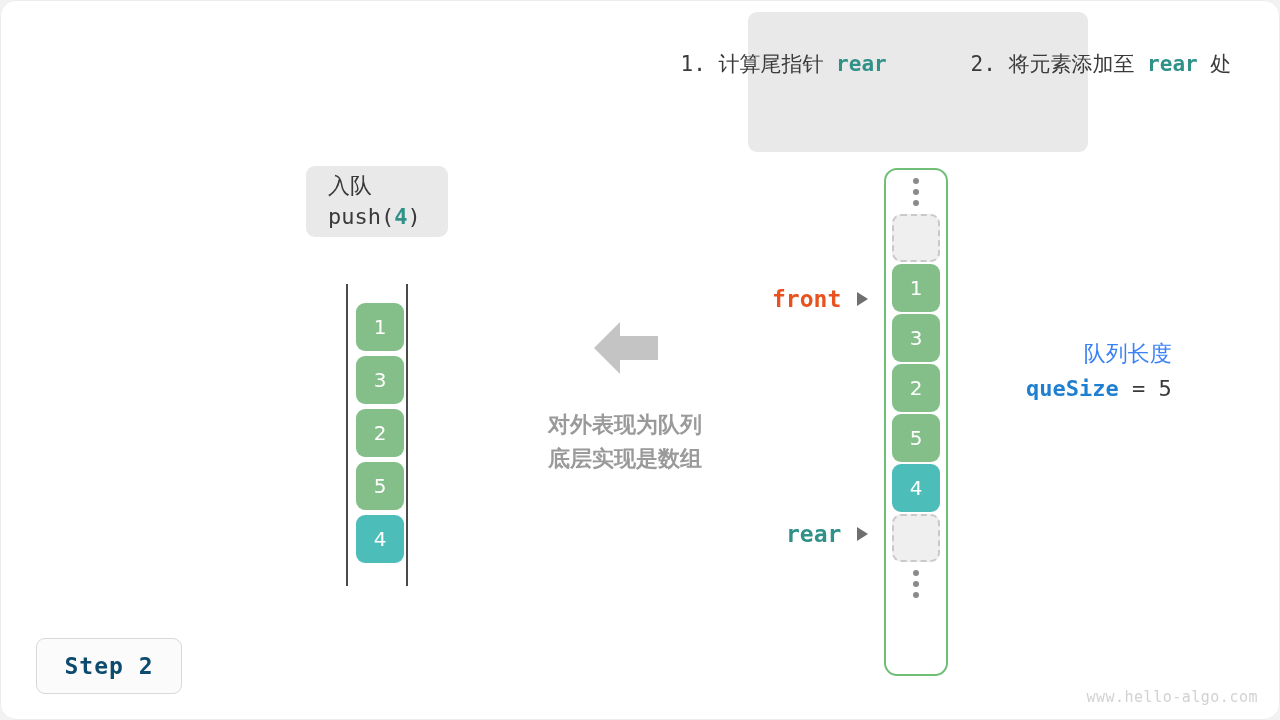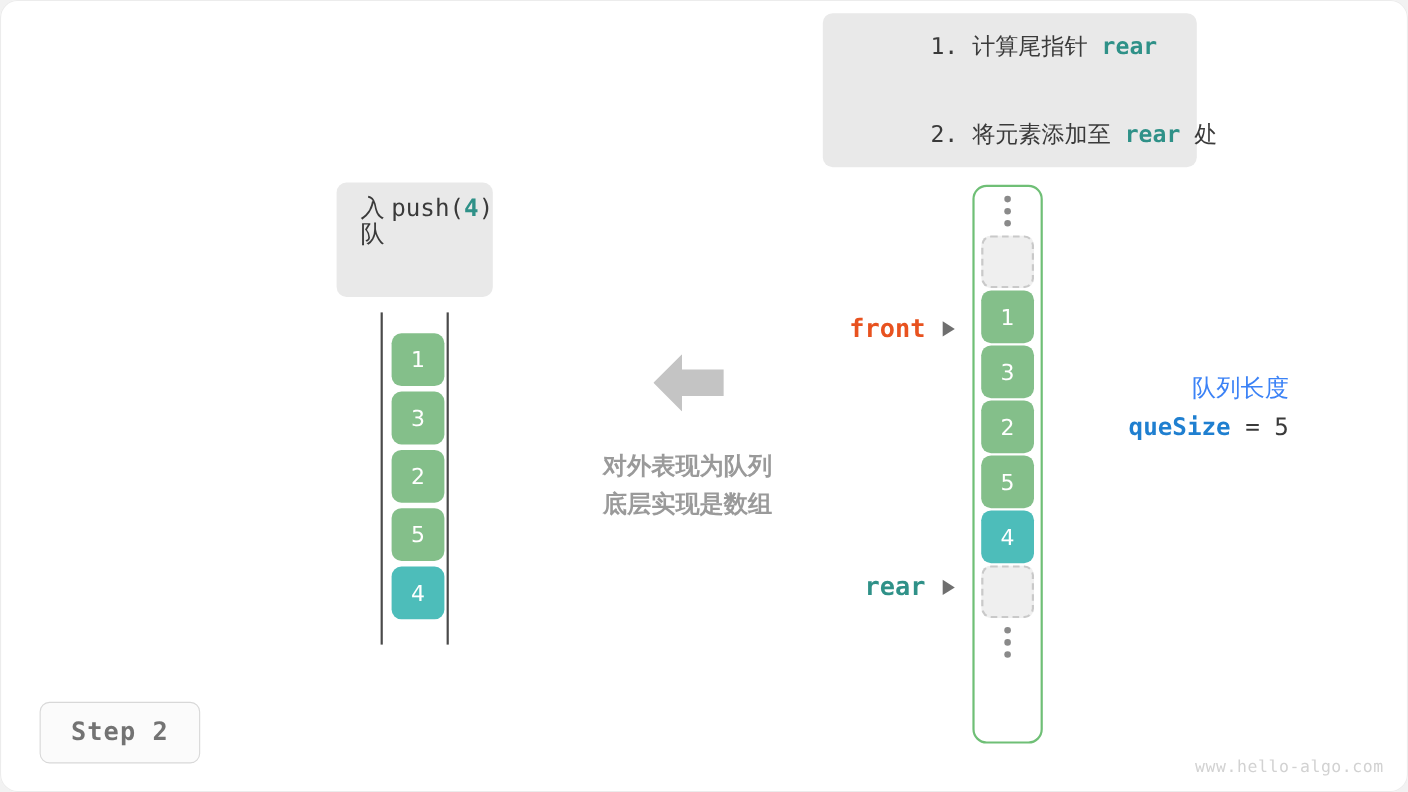--- a/index.html
+++ b/index.html
@@ -25,39 +25,39 @@
   .gray-box {
     background: #e9e9e9;
     border-radius: 9px;
     box-sizing: border-box;
   }
 
   #steps-box {
     left: 748px; top: 12px;
     width: 340px; height: 140px;
     padding: 16px 22px 16px 22px;
-    display: flex; flex-direction: column; justify-content: center;
+    display: flex; flex-direction: row; justify-content: center;
     gap: 8px;
   }
   .step-line {
     font-family: "DejaVu Sans Mono", "Liberation Mono", monospace;
     font-size: 21px;
     color: #3a3a3a;
     white-space: pre;
     letter-spacing: 0px;
     line-height: 1.15;
   }
   .kw-teal { color: #2f9188; font-weight: bold; }
   .kw-blue { color: #1f7fd0; font-weight: bold; }
 
   #push-box {
     left: 306px; top: 166px;
-    width: 142px; height: 104px;
+    width: 142px; height: 71px;
     padding: 12px 0 12px 22px;
-    display: flex; justify-content: center;
+    display: flex; flex-direction: column; justify-content: center;
     gap: 6px;
   }
   .push-cn {
     font-size: 22px; color: #3a3a3a;
     font-family: "DejaVu Sans", "Liberation Sans", sans-serif;
     line-height: 1.1;
   }
   .push-code {
     font-family: "DejaVu Sans Mono", "Liberation Mono", monospace;
     font-size: 22px; color: #3a3a3a; line-height: 1.1;
@@ -158,21 +158,21 @@
 
   
   #step-badge {
     left: 36px; top: 638px;
     width: 146px; height: 56px;
     border: 1px solid #d8d8d8;
     border-radius: 9px;
     background: #fbfbfb;
     display: flex; align-items: center; justify-content: center;
     font-family: "DejaVu Sans Mono", "Liberation Mono", monospace;
-    font-size: 23px; font-weight: bold; color: #737373;
+    font-size: 23px; font-weight: bold; color: #0c4a6e;
     letter-spacing: 1px;
     box-sizing: border-box;
   }
 
   
   #watermark {
     right: 22px; bottom: 14px;
     font-family: "DejaVu Sans Mono", "Liberation Mono", monospace;
     font-size: 15px; color: #d2d2d2;
     letter-spacing: 0.5px;

